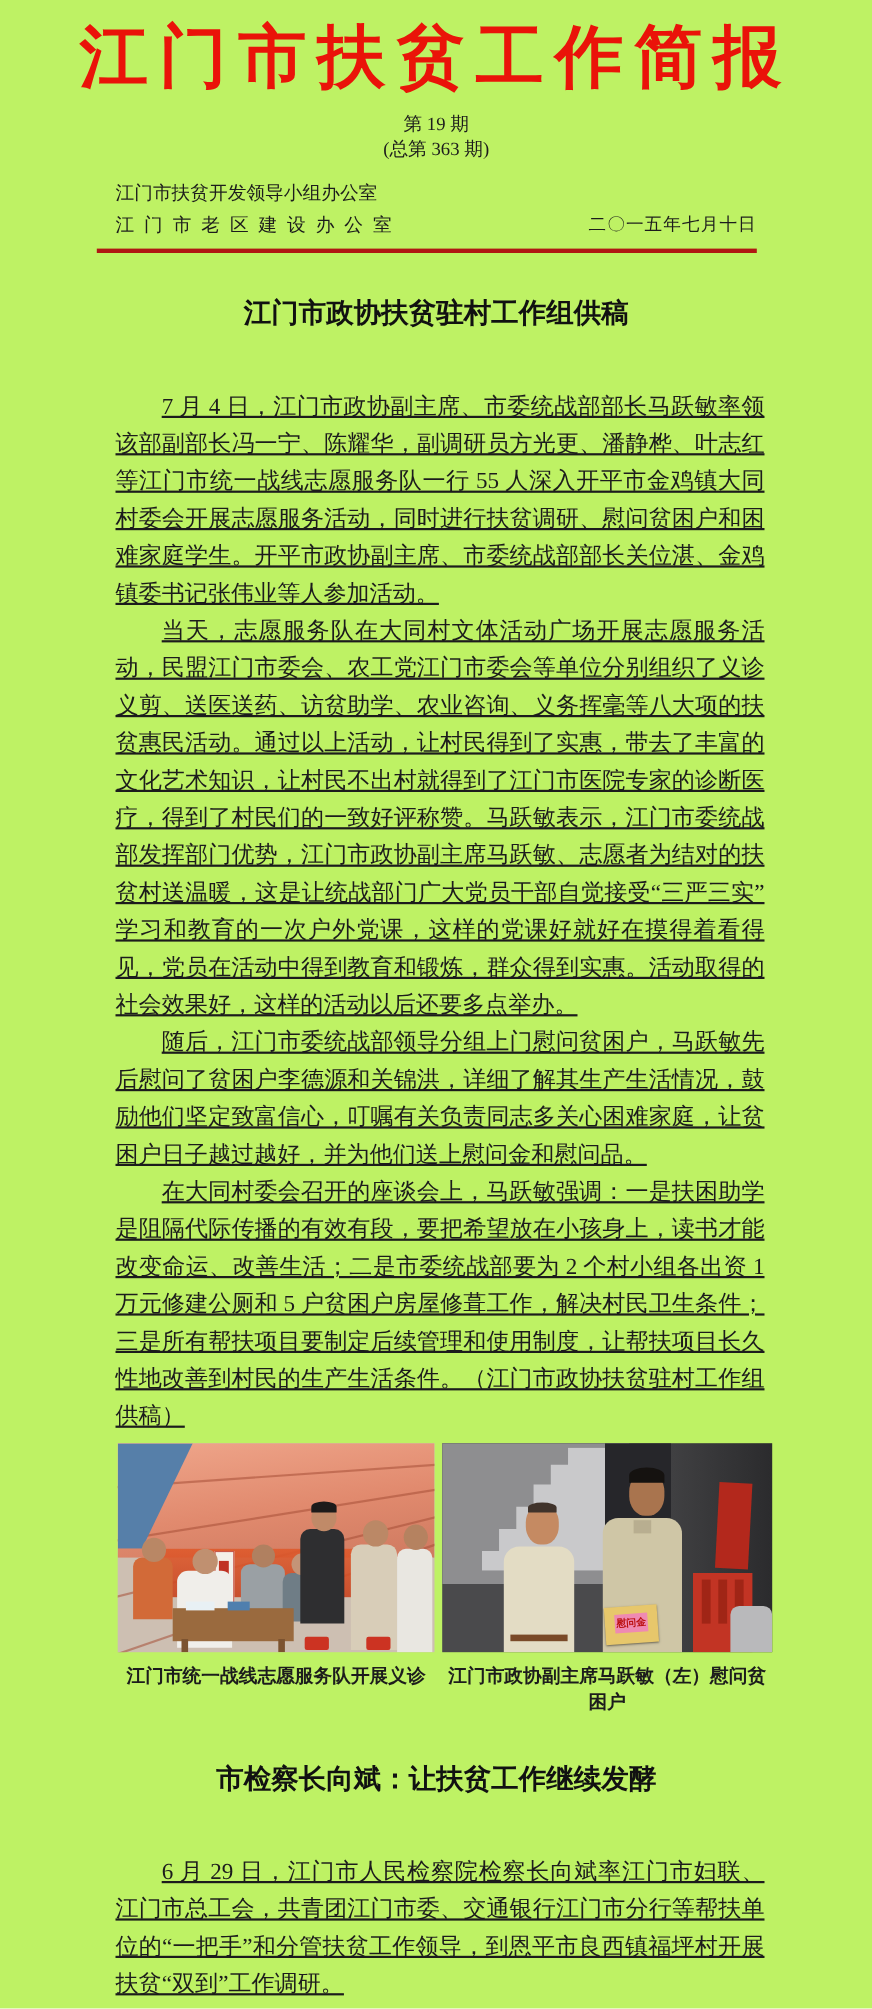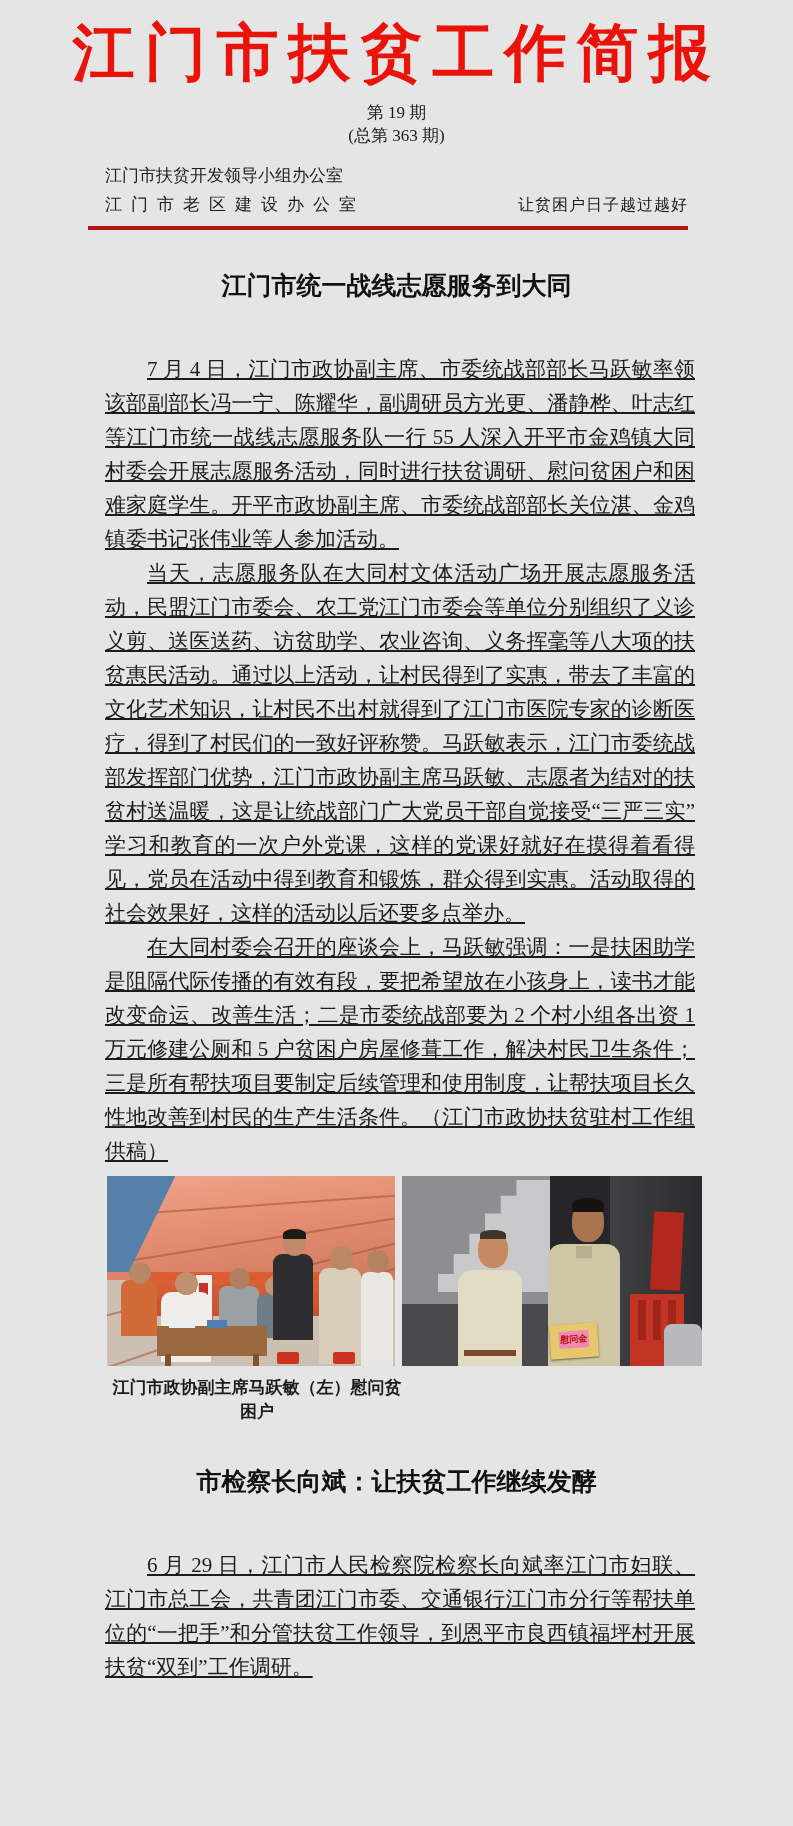--- a/index.html
+++ b/index.html
@@ -1,20 +1,20 @@
 <!DOCTYPE html>
 <html lang="zh"><head>
 <meta charset="utf-8">
 <style>
   html,body{margin:0;padding:0;background:#ffffff;}
   .page{
     position:relative;
     width:793px;height:1826px;
     margin:0 auto;
-    background:#e5e5e5;
+    background:#bef264;
     font-family:"Liberation Serif","DejaVu Serif",serif;
     color:#1c1c1c;
     overflow:hidden;
   }
   
   .masthead{padding-top:14px;}
   .masthead-title{
     margin:0;
     text-align:center;
     font-size:62px;
@@ -166,31 +166,32 @@
 <div class="page">
 
   <header class="masthead">
     <h1 class="masthead-title">江门市扶贫工作简报</h1>
     <div class="issue-line first">第 19 期</div>
     <div class="issue-line">(总第 363 期)</div>
     <div class="masthead-meta">
       <div class="org-line1">江门市扶贫开发领导小组办公室</div>
       <div class="org2-row">
         <div class="org-line2">江门市老区建设办公室</div>
-        <div class="issue-date">让贫困户日子越过越好</div>
+        <div class="issue-date">二〇一五年七月十日</div>
       </div>
     </div>
     <div class="red-rule"></div>
   </header>
 
   <article class="article1">
-    <h2 class="article-title">江门市统一战线志愿服务到大同</h2>
+    <h2 class="article-title">江门市政协扶贫驻村工作组供稿</h2>
     <div class="body-text">
       <p>7 月 4 日，江门市政协副主席、市委统战部部长马跃敏率领该部副部长冯一宁、陈耀华，副调研员方光更、潘静桦、叶志红等江门市统一战线志愿服务队一行 55 人深入开平市金鸡镇大同村委会开展志愿服务活动，同时进行扶贫调研、慰问贫困户和困难家庭学生。开平市政协副主席、市委统战部部长关位湛、金鸡镇委书记张伟业等人参加活动。</p>
       <p>当天，志愿服务队在大同村文体活动广场开展志愿服务活动，民盟江门市委会、农工党江门市委会等单位分别组织了义诊义剪、送医送药、访贫助学、农业咨询、义务挥毫等八大项的扶贫惠民活动。通过以上活动，让村民得到了实惠，带去了丰富的文化艺术知识，让村民不出村就得到了江门市医院专家的诊断医疗，得到了村民们的一致好评称赞。马跃敏表示，江门市委统战部发挥部门优势，江门市政协副主席马跃敏、志愿者为结对的扶贫村送温暖，这是让统战部门广大党员干部自觉接受“三严三实”学习和教育的一次户外党课，这样的党课好就好在摸得着看得见，党员在活动中得到教育和锻炼，群众得到实惠。活动取得的社会效果好，这样的活动以后还要多点举办。</p>
+      <p>随后，江门市委统战部领导分组上门慰问贫困户，马跃敏先后慰问了贫困户李德源和关锦洪，详细了解其生产生活情况，鼓励他们坚定致富信心，叮嘱有关负责同志多关心困难家庭，让贫困户日子越过越好，并为他们送上慰问金和慰问品。</p>
       <p>在大同村委会召开的座谈会上，马跃敏强调：一是扶困助学是阻隔代际传播的有效有段，要把希望放在小孩身上，读书才能改变命运、改善生活；二是市委统战部要为 2 个村小组各出资 1 万元修建公厕和 5 户贫困户房屋修葺工作，解决村民卫生条件；三是所有帮扶项目要制定后续管理和使用制度，让帮扶项目长久性地改善到村民的生产生活条件。（江门市政协扶贫驻村工作组供稿）</p>
     </div>
 
     <div class="photo-row">
 
       <div class="photo photo-left">
         <div class="tent-canopy"></div>
         <div class="tent-seam seam1"></div>
         <div class="tent-seam seam2"></div>
         <div class="tent-seam seam3"></div>
@@ -244,20 +245,21 @@
         <div class="man-left-belt"></div>
         <div class="envelope">
           <div class="envelope-label">慰问金</div>
         </div>
         <div class="bystander"></div>
       </div>
 
     </div>
 
     <div class="caption-row">
+      <div class="caption caption-left">江门市统一战线志愿服务队开展义诊</div>
       <div class="caption caption-right">江门市政协副主席马跃敏（左）慰问贫困户</div>
     </div>
   </article>
 
   <article class="article2">
     <h2 class="article-title">市检察长向斌：让扶贫工作继续发酵</h2>
     <div class="body-text">
       <p>6 月 29 日，江门市人民检察院检察长向斌率江门市妇联、江门市总工会，共青团江门市委、交通银行江门市分行等帮扶单位的“一把手”和分管扶贫工作领导，到恩平市良西镇福坪村开展扶贫“双到”工作调研。</p>
     </div>
   </article>

